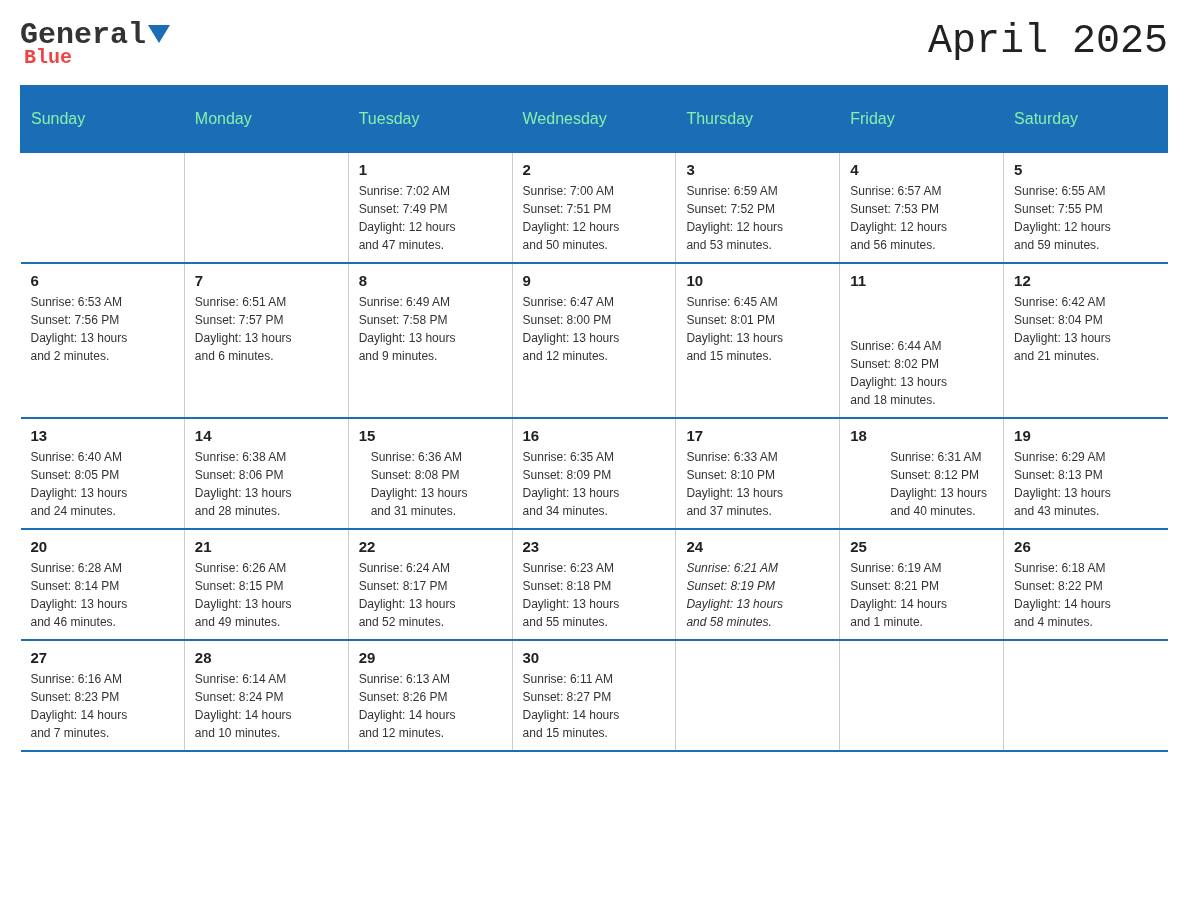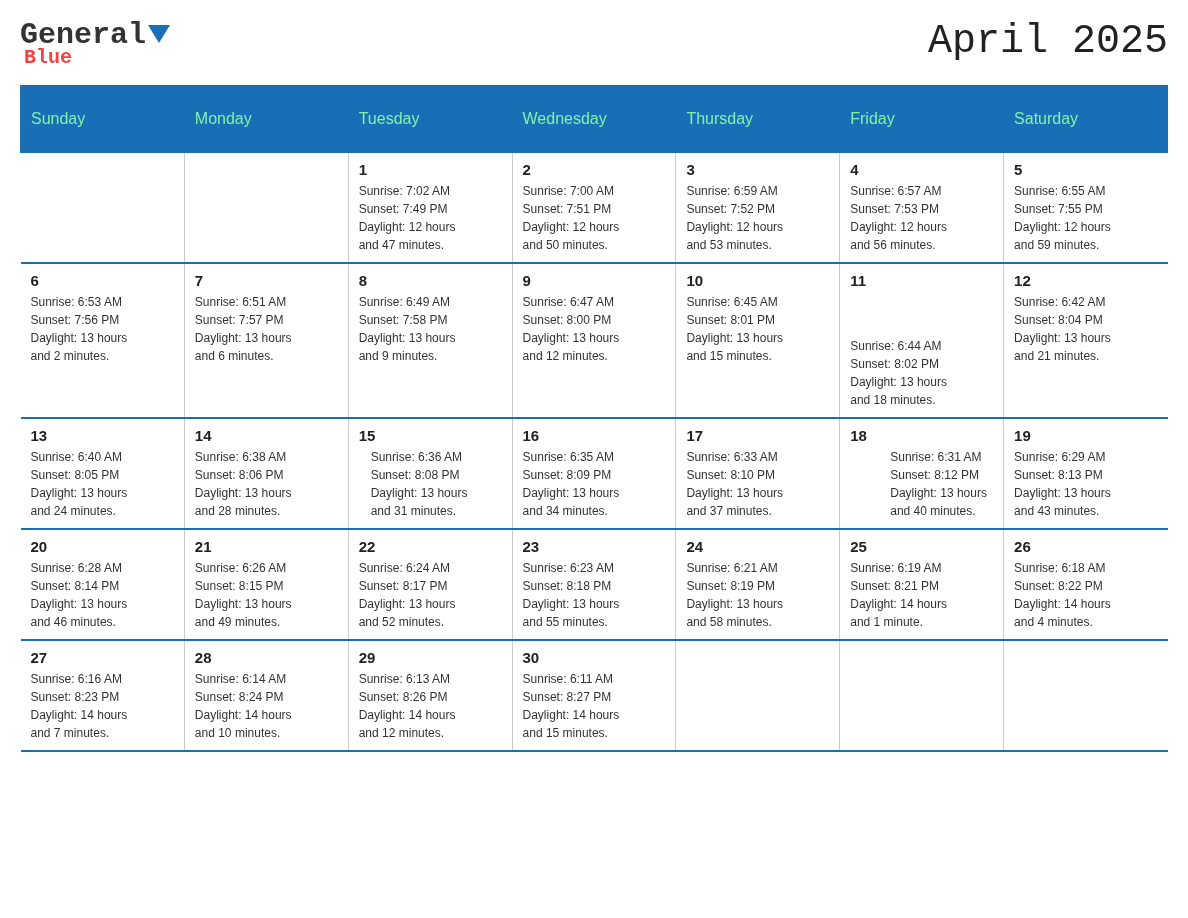--- a/index.html
+++ b/index.html
@@ -291,21 +291,21 @@
         </td>
         <td>
           <span class="day-num">23</span>
           <div class="day-info" style="white-space: pre-line;">Sunrise: 6:23 AM
 Sunset: 8:18 PM
 Daylight: 13 hours
 and 55 minutes.</div>
         </td>
         <td>
           <span class="day-num">24</span>
-          <div class="day-info" style="white-space: pre-line;">Sunrise: 6:21 AM
+          <div class="day-info" style="white-space: pre-line; font-style: italic;">Sunrise: 6:21 AM
 Sunset: 8:19 PM
 Daylight: 13 hours
 and 58 minutes.</div>
         </td>
         <td>
           <span class="day-num">25</span>
           <div class="day-info" style="white-space: pre-line;">Sunrise: 6:19 AM
 Sunset: 8:21 PM
 Daylight: 14 hours
 and 1 minute.</div>

